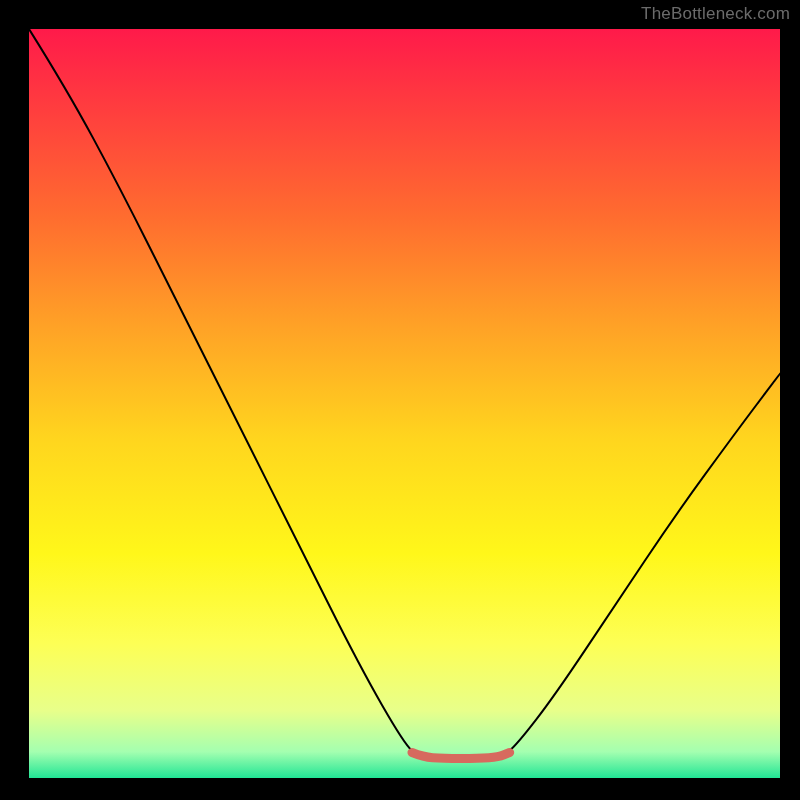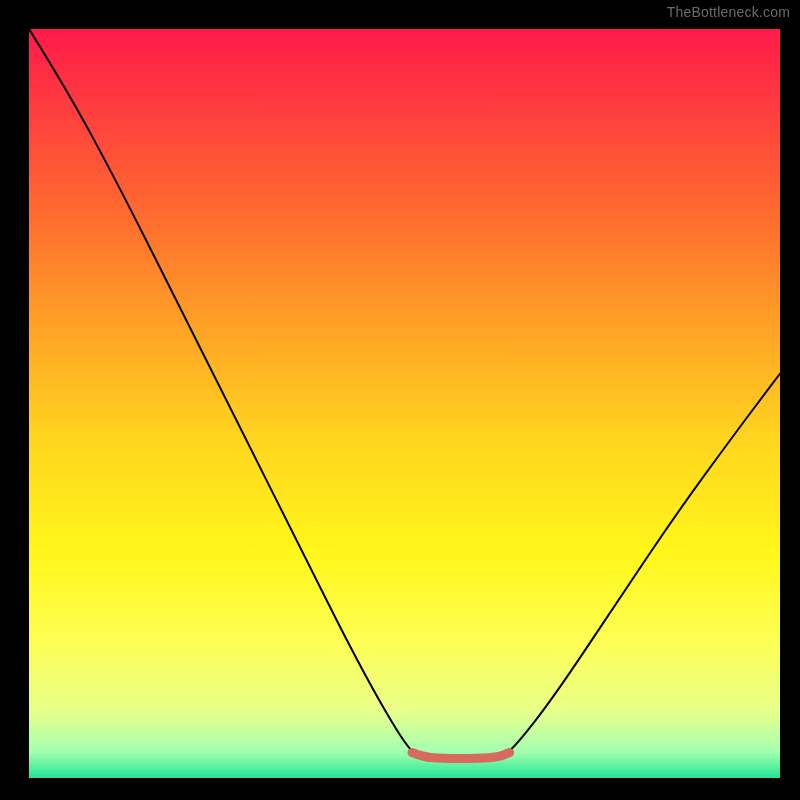--- a/index.html
+++ b/index.html
@@ -19,21 +19,21 @@
   }
   .plot {
     position: absolute;
     box-sizing: border-box;
   }
   .watermark {
     position: absolute;
     top: 4px;
     right: 10px;
     color: #6b6b6b;
-    font-size: 14px;
+    font-size: 17px;
     font-weight: 500;
     letter-spacing: 0.2px;
   }
   svg { display: block; }
 </style>
 </head>
 <body>
 
 <div class="frame">
   <div class="plot" style="left: 29px; top: 29px; width: 751px; height: 749px;">

